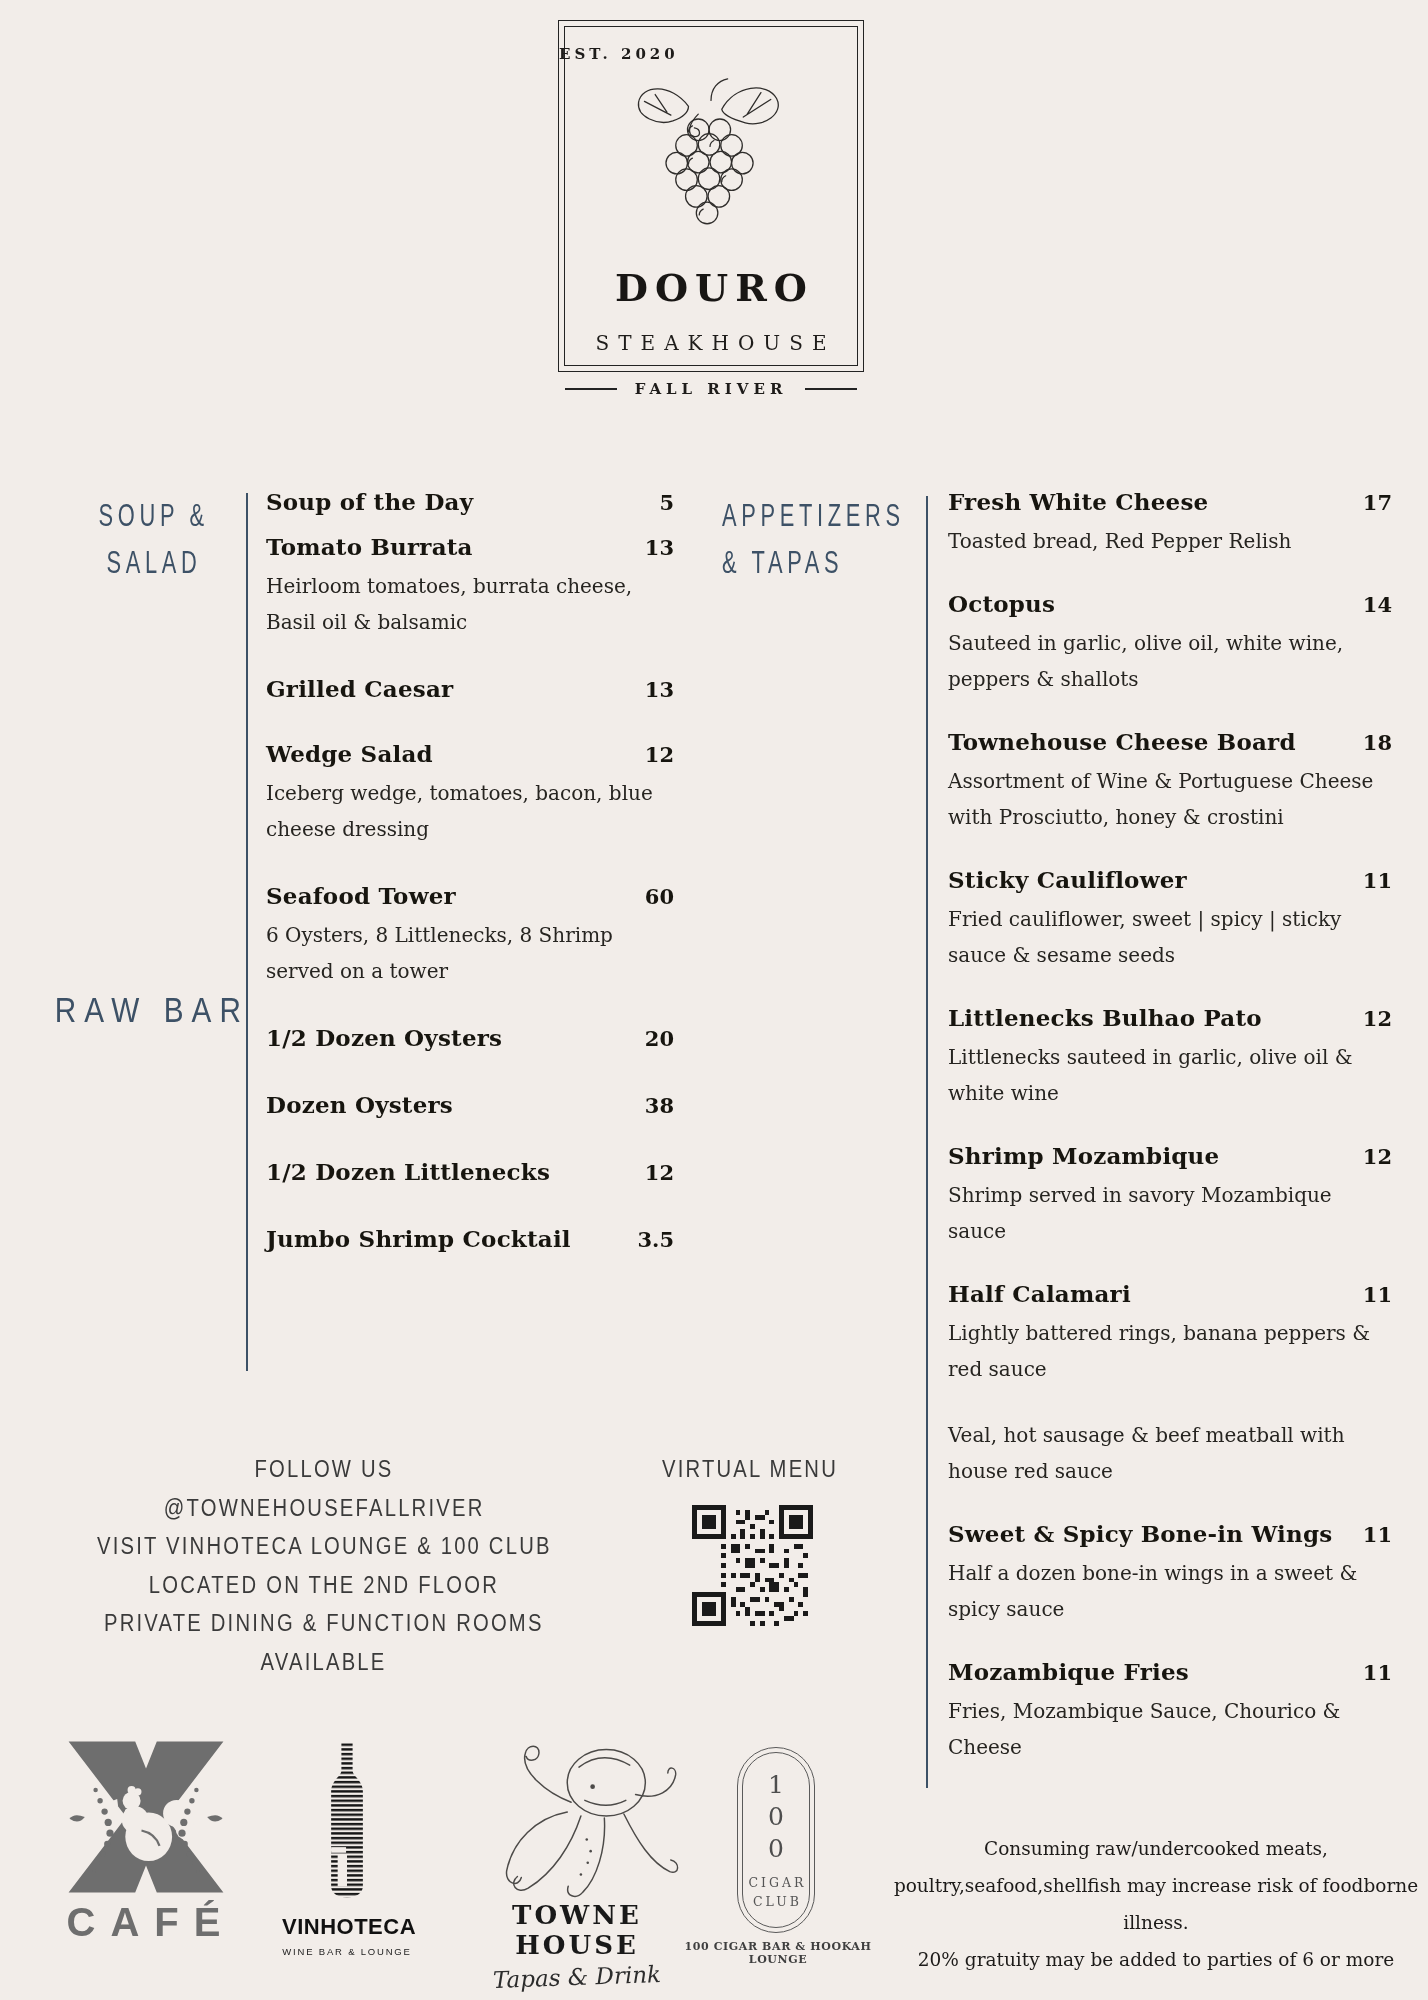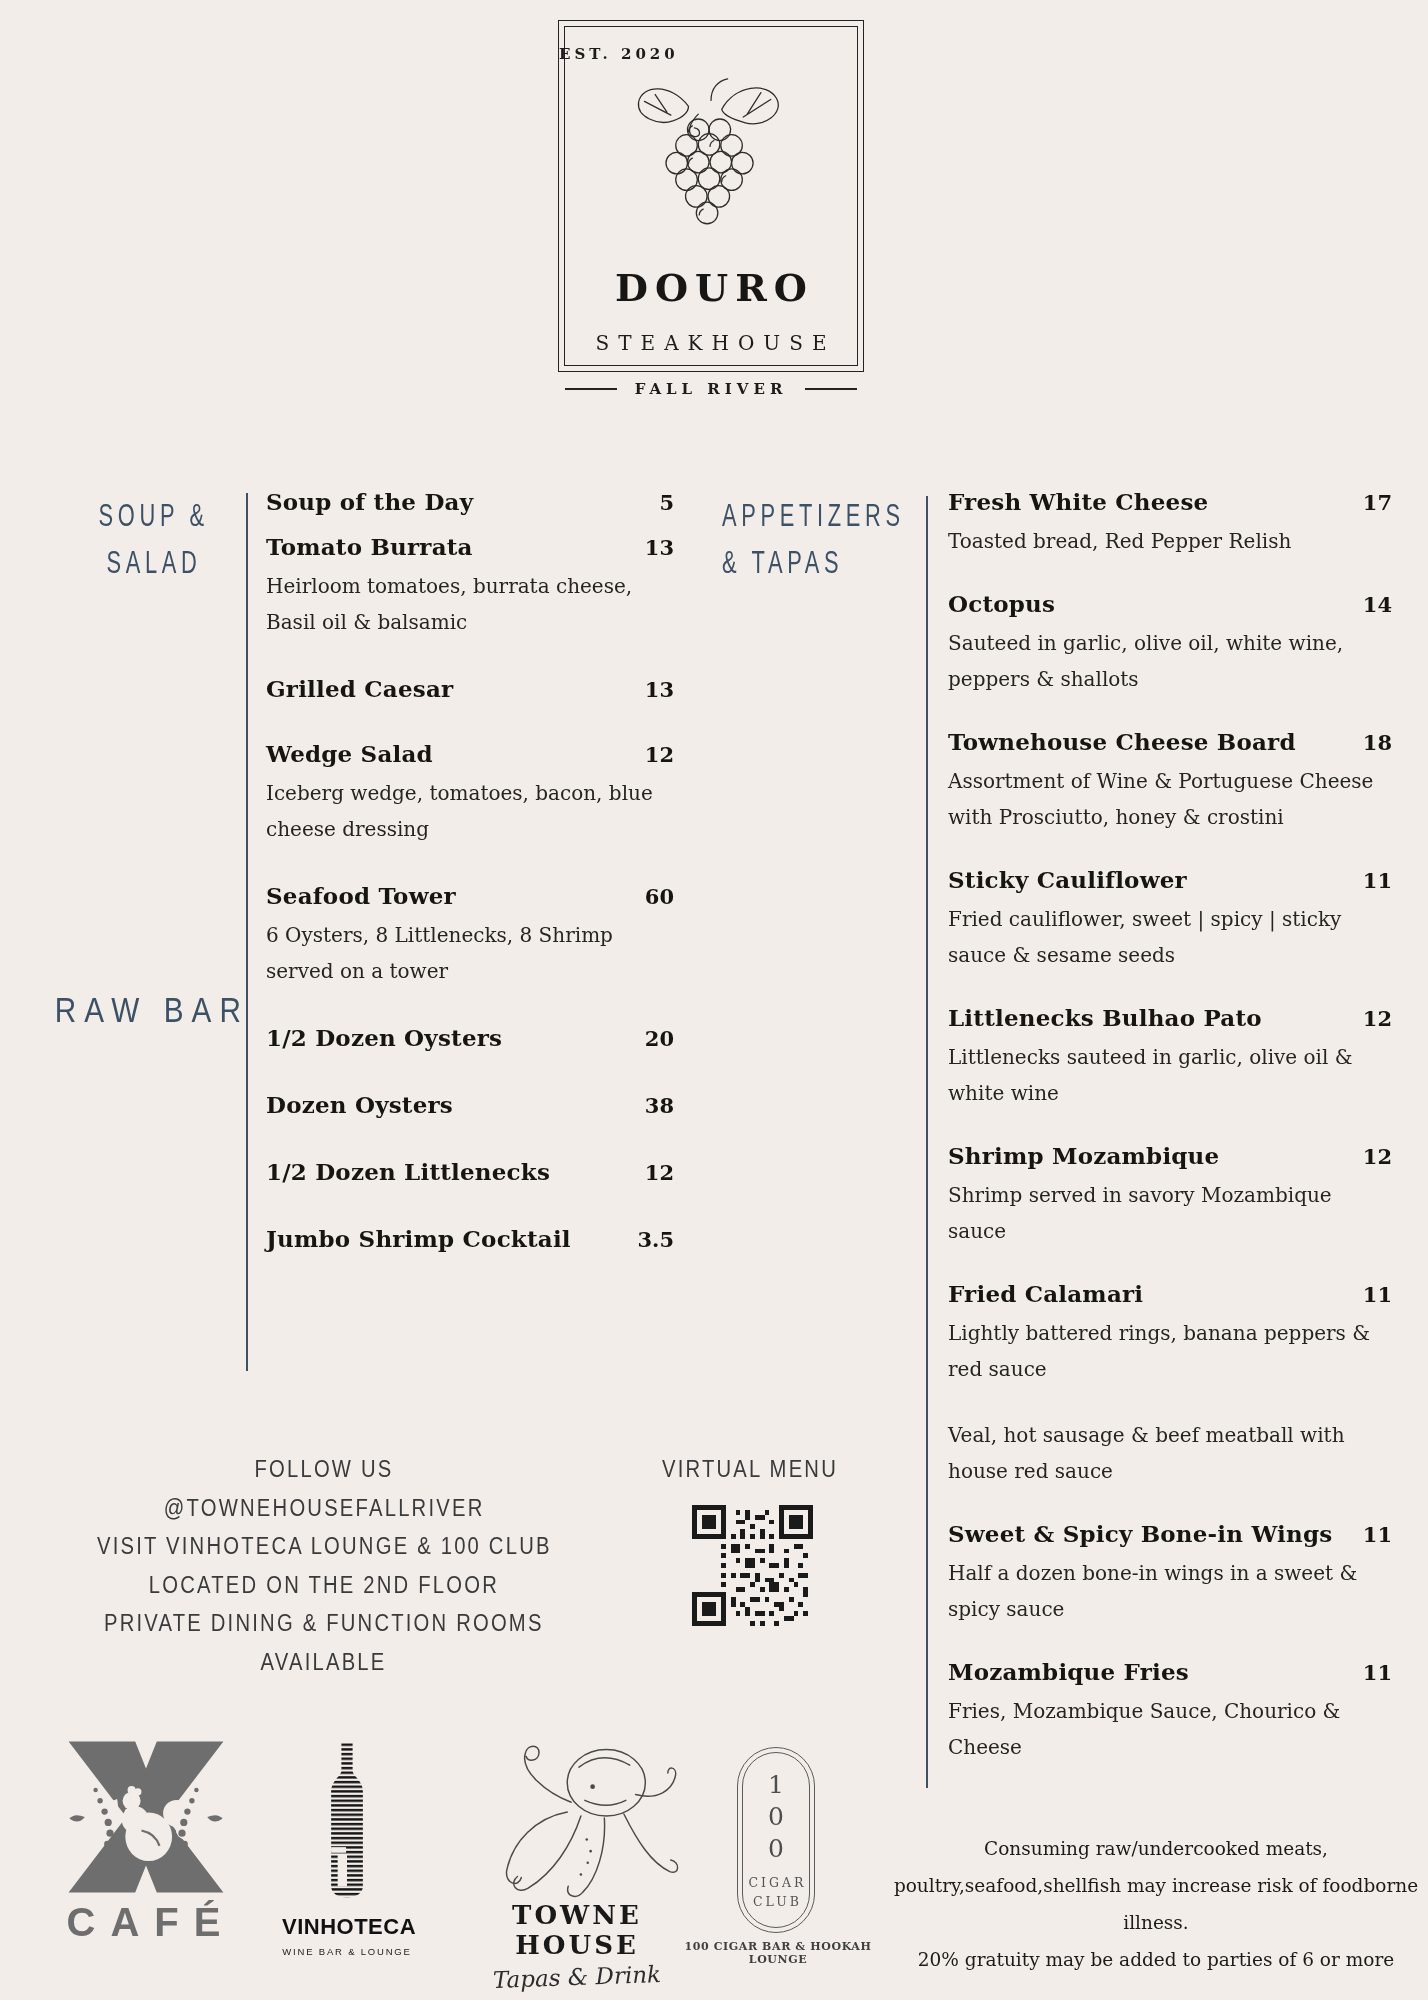--- a/index.html
+++ b/index.html
@@ -255,21 +255,21 @@
   </div>
   <div class="item">
     <div class="row">
         <span class="iname">Shrimp Mozambique</span>
         <span class="iprice">12</span>
       </div>
     <div class="idesc">Shrimp served in savory Mozambique sauce</div>
   </div>
   <div class="item">
     <div class="row">
-        <span class="iname">Fried Calamari</span>
+        <span class="iname">Half Calamari</span>
         <span class="iprice">11</span>
       </div>
     <div class="idesc">Lightly battered rings, banana peppers &amp; red sauce</div>
   </div>
   <div class="item">
     <div class="idesc">Veal, hot sausage &amp; beef meatball with house red sauce</div>
   </div>
   <div class="item">
     <div class="row">
         <span class="iname">Sweet &amp; Spicy Bone-in Wings</span>

